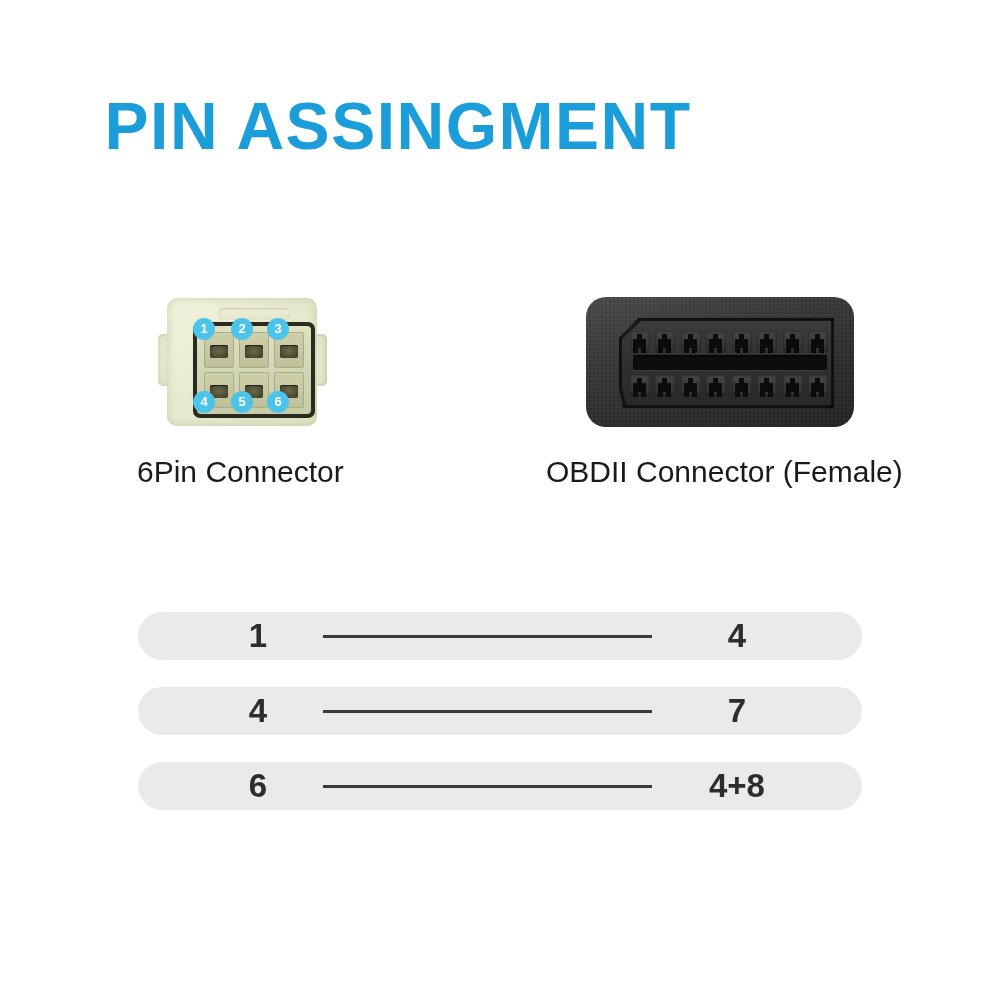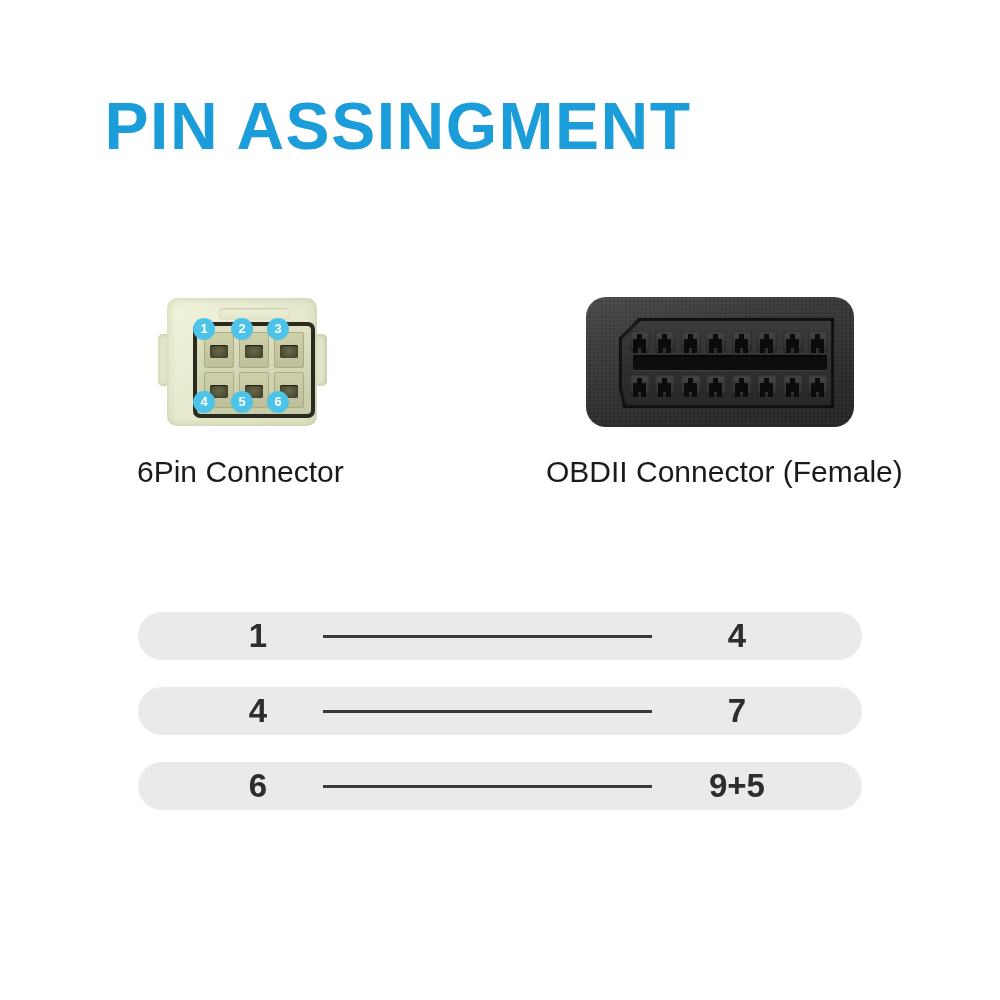--- a/index.html
+++ b/index.html
@@ -355,16 +355,16 @@
 
   <div class="map-row">
     <span class="map-left">4</span>
     <span class="map-line"></span>
     <span class="map-right">7</span>
   </div>
 
   <div class="map-row">
     <span class="map-left">6</span>
     <span class="map-line"></span>
-    <span class="map-right">9+5</span>
+    <span class="map-right">4+8</span>
   </div>
 
 </div>
 
 </body></html>

